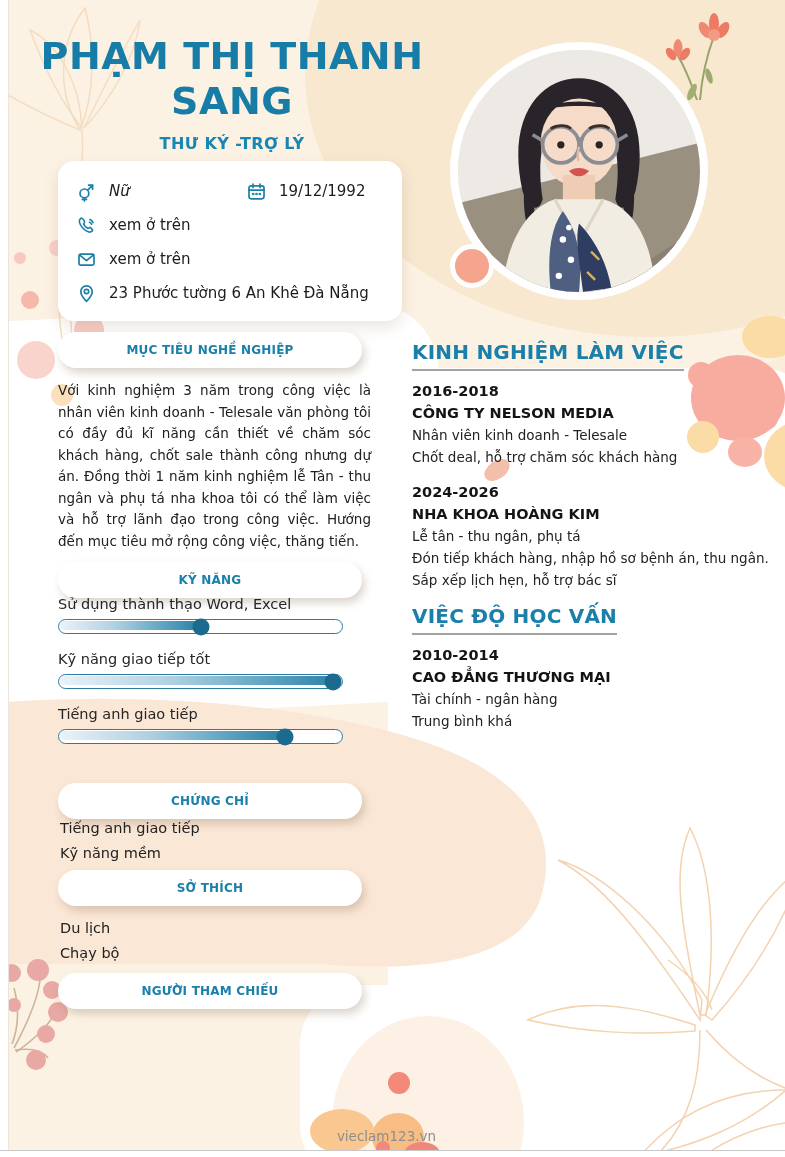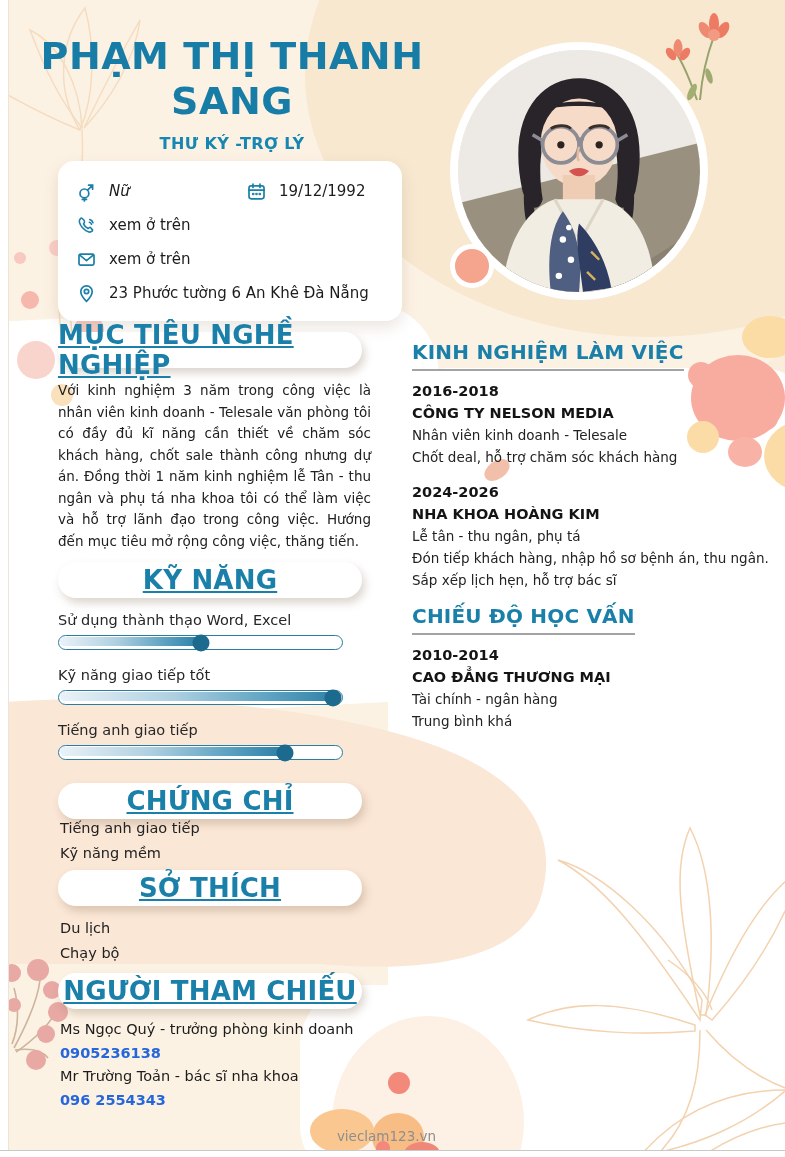--- a/index.html
+++ b/index.html
@@ -21,25 +21,25 @@
   .cicon svg{display:block;}
 
   
   .photo{left:450px;top:42px;width:242px;height:242px;border:8px solid #fff;border-radius:50%;
          overflow:hidden;background:#EDEAE5;}
   .accent-dot{left:450px;top:244px;width:34px;height:34px;border:5px solid #fff;border-radius:50%;background:#F5A58E;}
 
   
   .pill{left:58px;width:304px;height:36px;background:#fff;border-radius:18px;
         box-shadow:3px 5px 9px rgba(140,115,90,.30);display:flex;align-items:center;justify-content:center;
-        font-size:26px;font-weight:700;color:#1A80AA;letter-spacing:.2px;text-decoration:underline;}
+        font-size:12px;font-weight:700;color:#1A80AA;letter-spacing:.2px;}
 
   .objective{left:58px;top:380px;width:313px;font-size:13.5px;line-height:21.5px;text-align:justify;color:#202020;}
 
-  .skills{left:58px;top:612px;width:285px;}
+  .skills{left:58px;top:596px;width:285px;}
   .skill-label{font-size:14.5px;color:#262626;margin-bottom:7px;}
   .bar{position:relative;height:13px;border:1px solid #2A7CA0;border-radius:8px;background:#fff;margin-bottom:17px;}
   .bar-fill{position:absolute;left:1px;top:1px;height:9px;border-radius:6px;
             background:linear-gradient(90deg,#EAF2F8 0%,#AFD0E1 40%,#63A6C4 72%,#2B7FA6 100%);}
   .bar-dot{position:absolute;top:50%;transform:translate(-50%,-50%);width:17px;height:17px;border-radius:50%;background:#1D6A8F;}
 
   .plain-list{font-size:14.5px;line-height:25px;color:#222;}
   .refs{left:60px;top:1018px;font-size:14.5px;line-height:23.5px;}
   .ref-name{color:#1c1c1c;}
   .ref-phone{color:#2566DB;font-weight:700;text-decoration:none;display:block;}
@@ -297,50 +297,40 @@
     <span>SỞ THÍCH</span>
   </div>
   <div class="abs plain-list" style="left:60px;top:916px;">
     <div>Du lịch</div>
     <div>Chạy bộ</div>
   </div>
 
   <div class="abs pill" style="top:973px;">
     <span>NGƯỜI THAM CHIẾU</span>
   </div>
-  <div class="abs refs">
-    <div>
-      <div class="ref-name">Ms Ngọc Quý - trưởng phòng kinh doanh</div>
-      <a class="ref-phone" href="#">0905236138</a>
-    </div>
-    <div>
-      <div class="ref-name">Mr Trường Toản - bác sĩ nha khoa</div>
-      <a class="ref-phone" href="#">096 2554343</a>
-    </div>
-  </div>
 
   <div class="abs rcol">
     <div>
       <span class="rtitle">KINH NGHIỆM LÀM VIỆC</span>
     </div>
     <div class="ritem">
       <div class="period">2016-2018</div>
       <div class="org">CÔNG TY NELSON MEDIA</div>
       <div>Nhân viên kinh doanh - Telesale</div>
       <div>Chốt deal, hỗ trợ chăm sóc khách hàng</div>
     </div>
     <div class="ritem">
       <div class="period">2024-2026</div>
       <div class="org">NHA KHOA HOÀNG KIM</div>
       <div>Lễ tân - thu ngân, phụ tá</div>
       <div>Đón tiếp khách hàng, nhập hồ sơ bệnh án, thu ngân.</div>
       <div>Sắp xếp lịch hẹn, hỗ trợ bác sĩ</div>
     </div>
     <div class="edu-gap">
-      <span class="rtitle">CHIẾU ĐỘ HỌC VẤN</span>
+      <span class="rtitle">VIỆC ĐỘ HỌC VẤN</span>
     </div>
     <div class="ritem">
       <div class="period">2010-2014</div>
       <div class="org">CAO ĐẲNG THƯƠNG MẠI</div>
       <div>Tài chính - ngân hàng</div>
       <div>Trung bình khá</div>
     </div>
   </div>
 
   <div class="abs watermark">vieclam123.vn</div>

